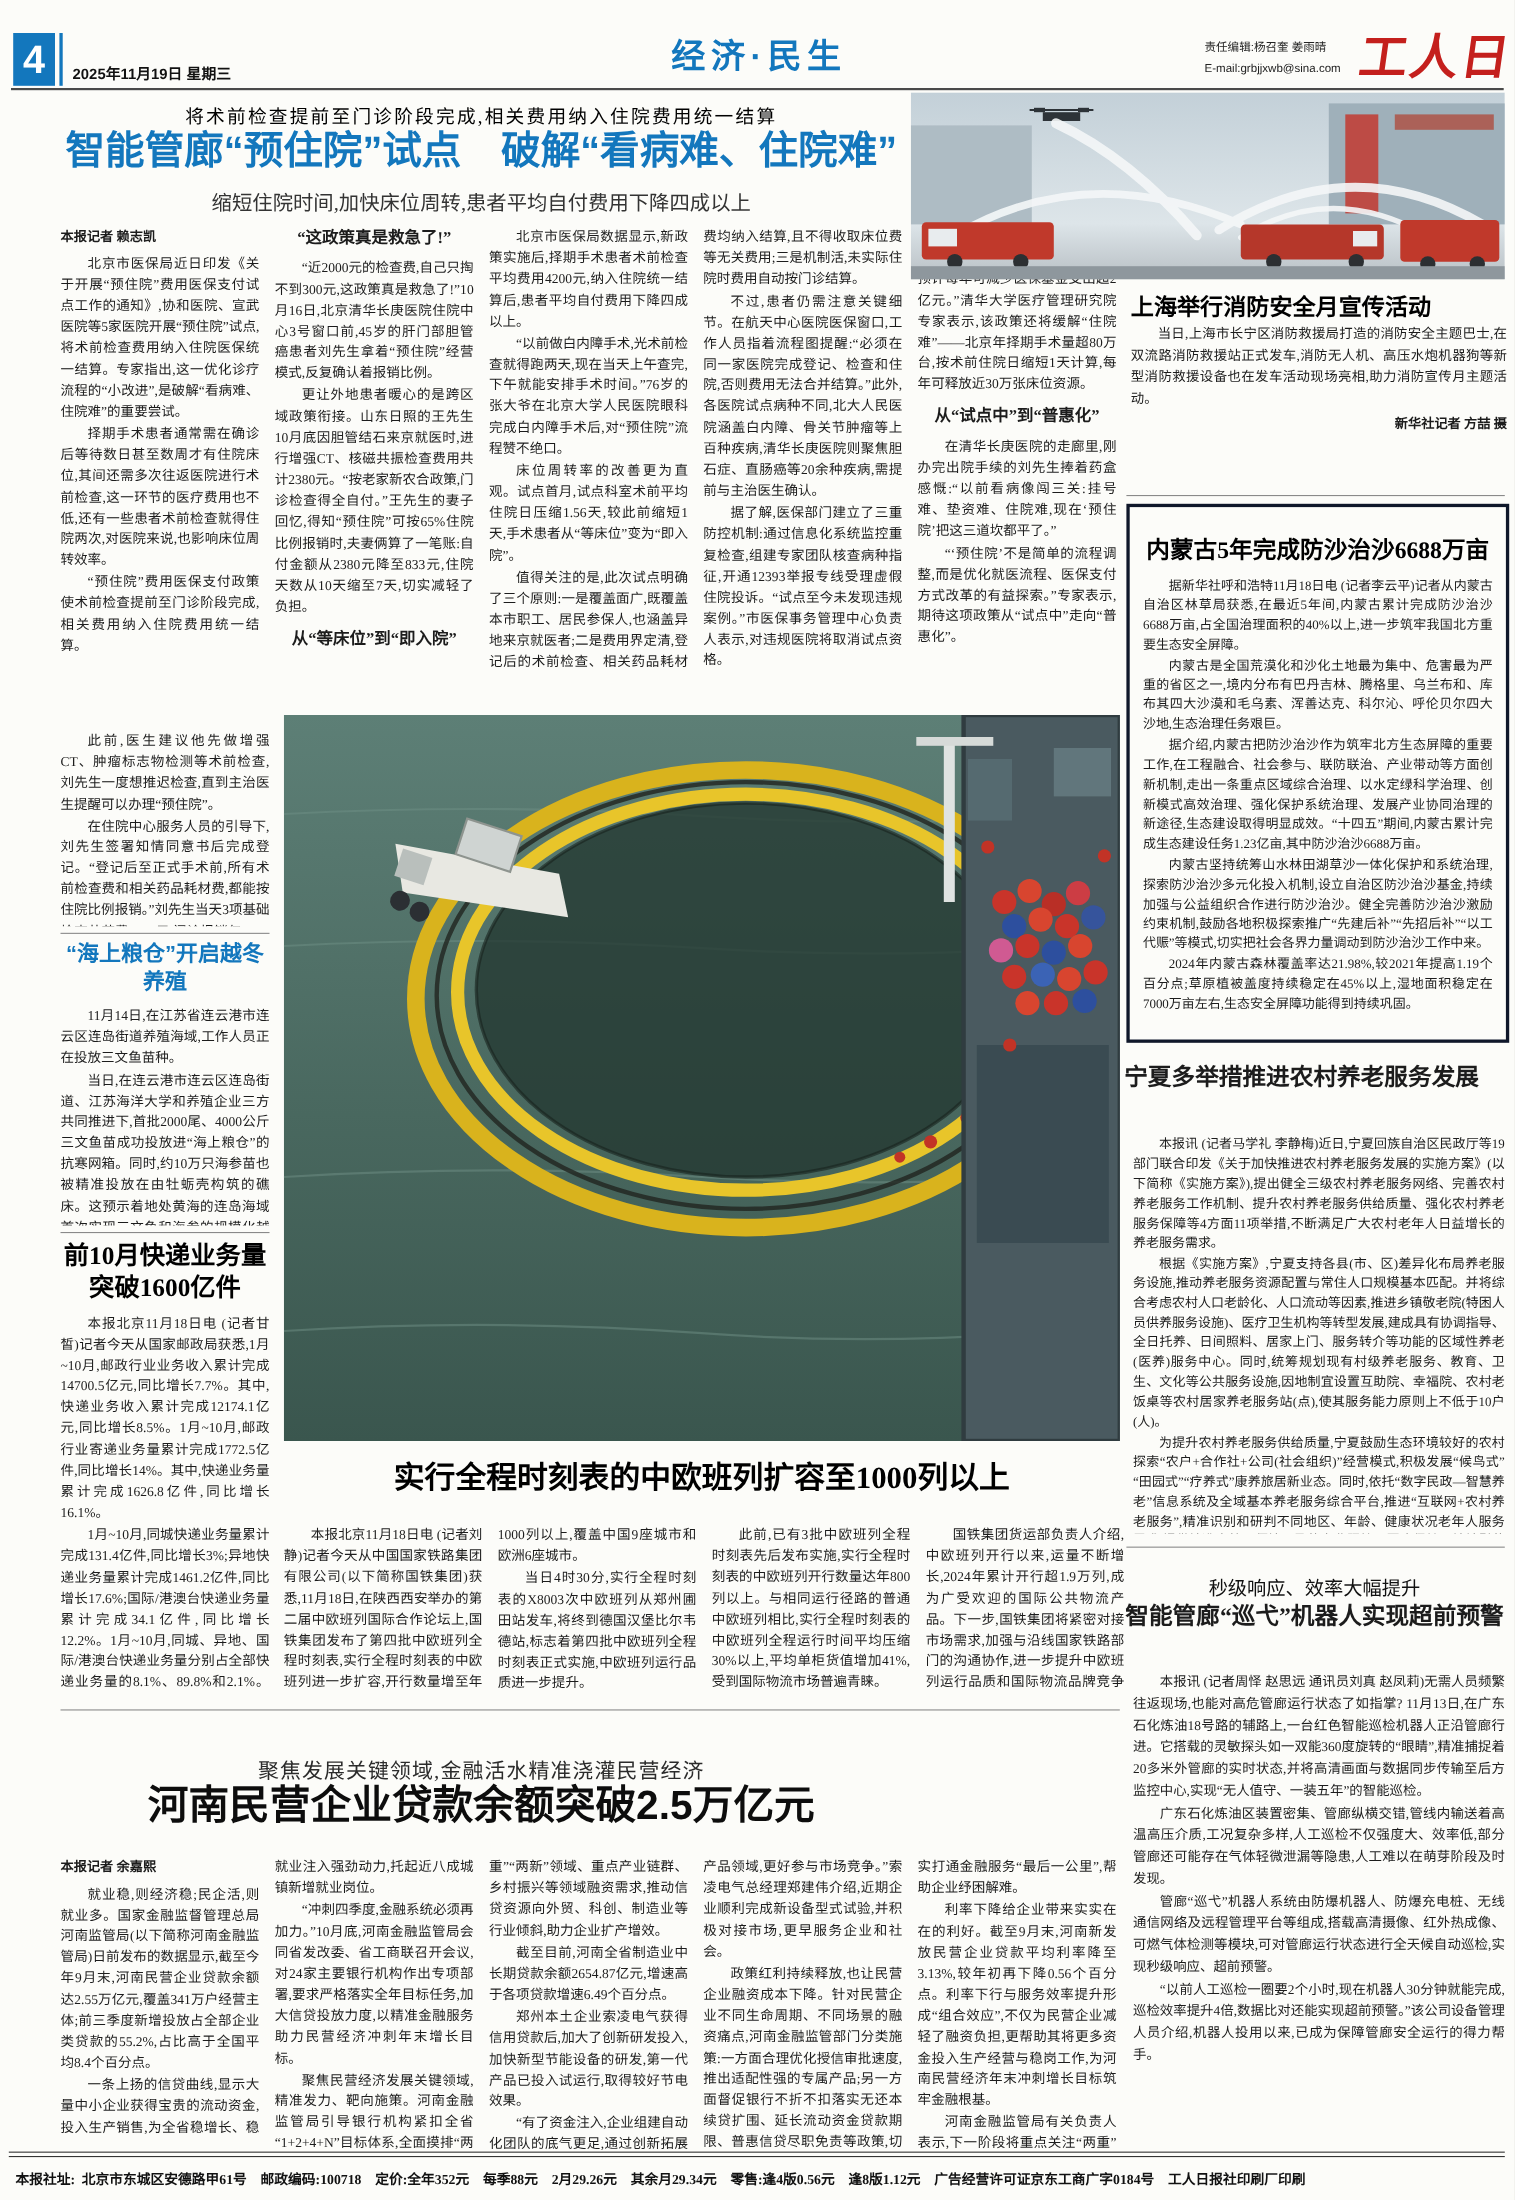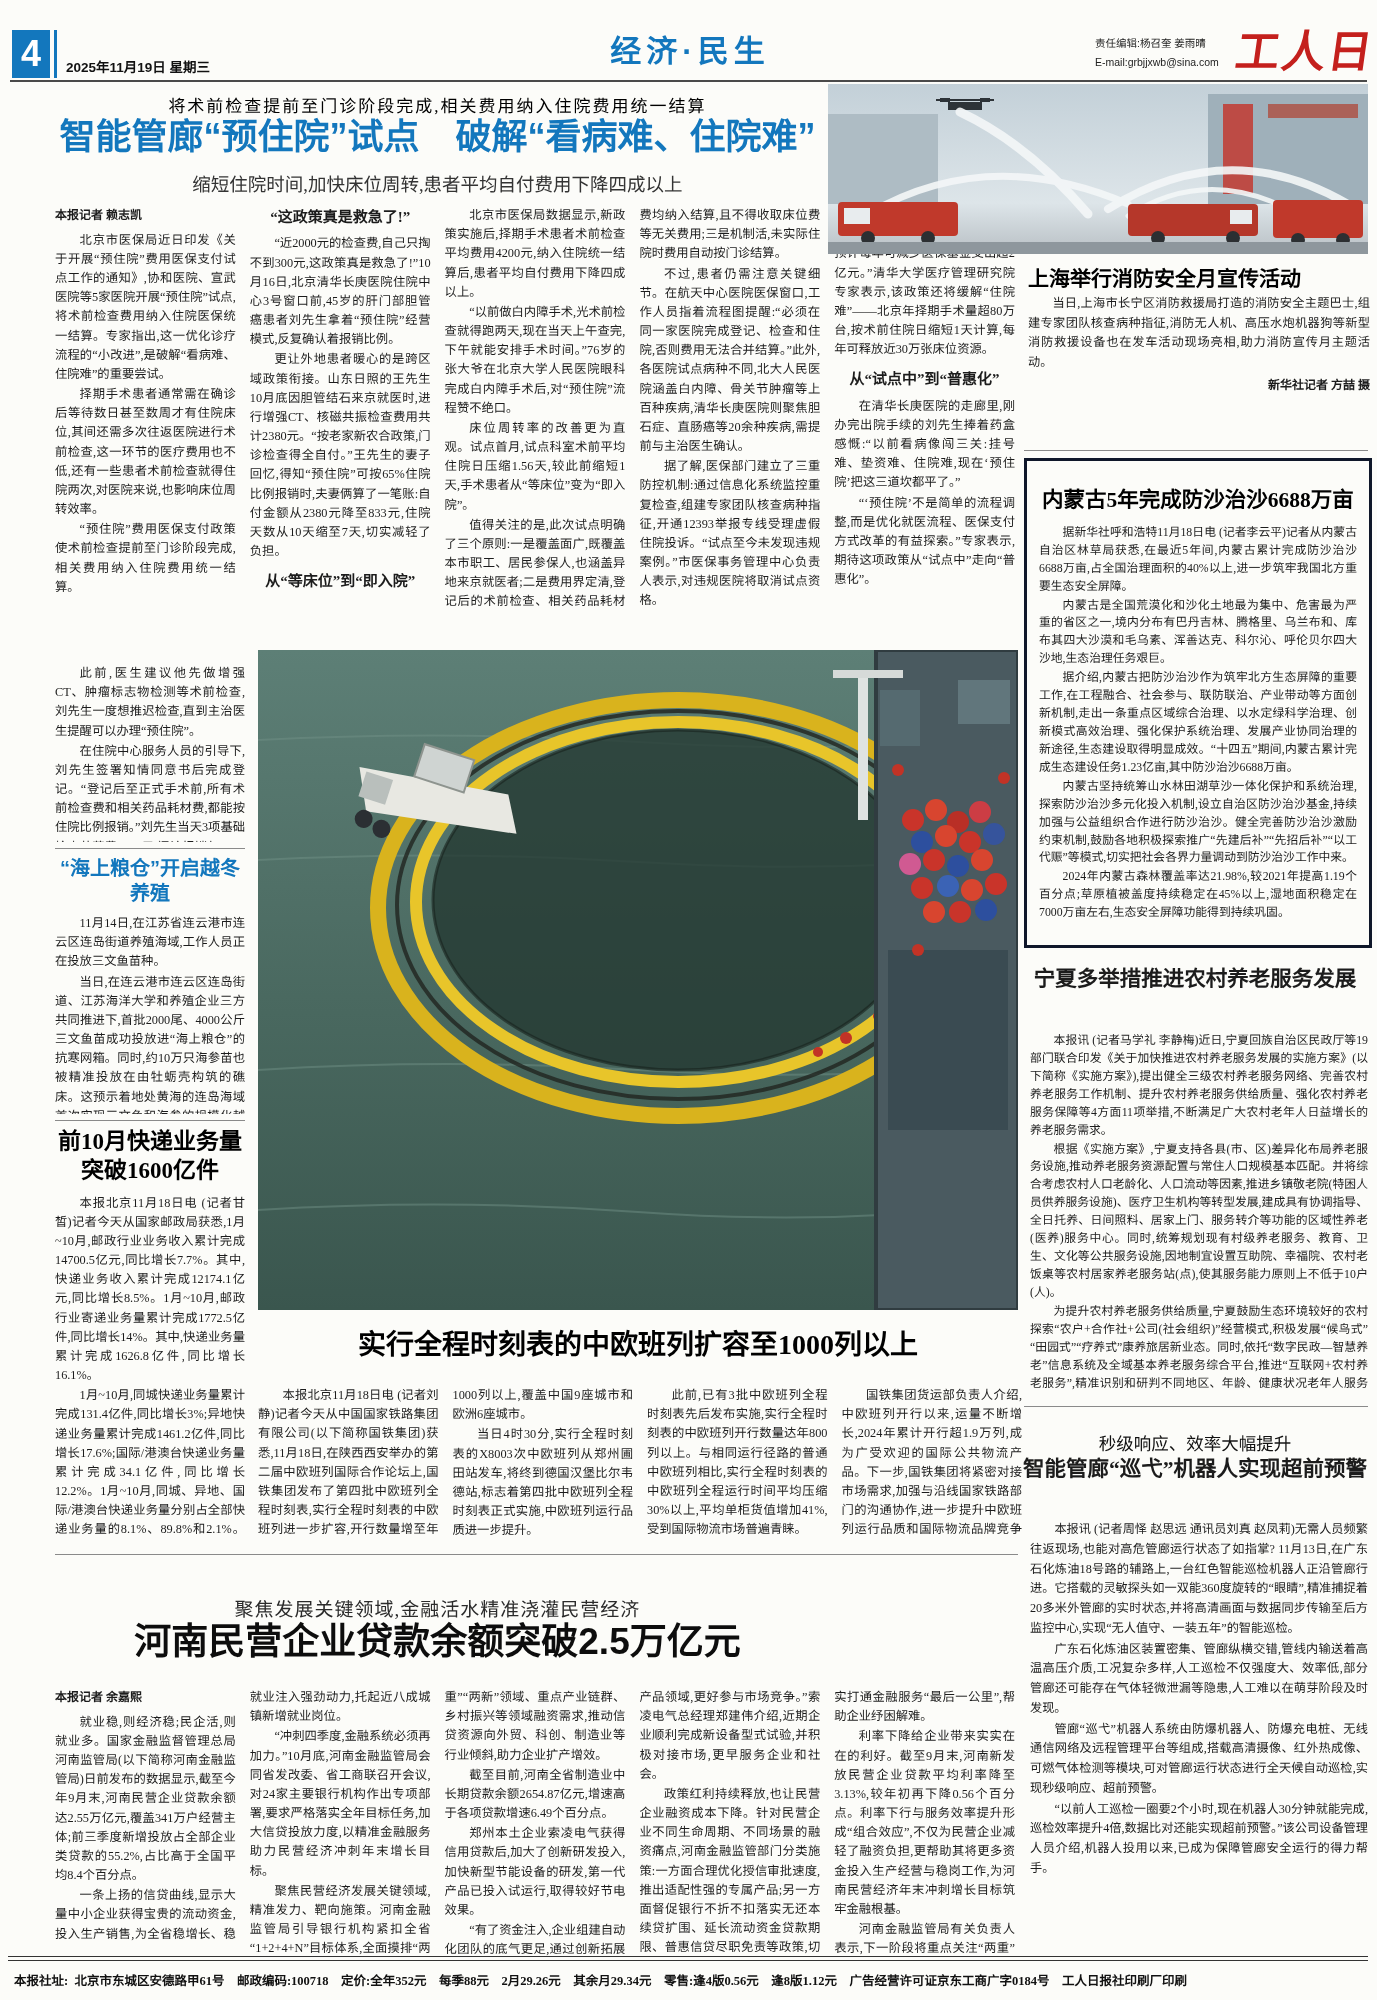--- a/index.html
+++ b/index.html
@@ -51,21 +51,21 @@
                font:900 37px/1.3 "Liberation Sans",sans-serif;white-space:nowrap;}
   .hn-body{left:55px;top:1688px;width:960px;height:272px;column-count:5;column-gap:14px;}
   
   .fire-photo{left:828px;top:84px;width:540px;height:170px;}
   .sh-title{left:1028px;top:262px;width:342px;font:900 21px "Liberation Serif",serif;color:#000;}
   .sh-body{left:1028px;top:294px;width:342px;height:152px;font-size:12.2px;line-height:1.6;}
   .sb-div1{left:1024px;top:450px;width:344px;}
   .redbox{left:1024px;top:458px;width:318px;height:462px;border:3px solid #0f172a;padding:12px 12px 10px 12px;}
   .nm-title{text-align:center;font:900 21.5px/1.25 "Liberation Serif",serif;color:#000;margin:14px 0 10px 0;}
   .sb-art{font-size:11.8px;line-height:1.52;}
-  .nx-title{left:1022px;top:966px;width:346px;text-align:center;font:900 21.5px/1.25 "Liberation Serif",serif;}
+  .nx-title{left:1022px;top:966px;width:346px;text-align:left;font:900 21.5px/1.25 "Liberation Serif",serif;}
   .nx-body{left:1030px;top:1032px;width:338px;height:362px;}
   .sb-div2{left:1024px;top:1406px;width:344px;}
   .gl-kicker{left:1022px;top:1430px;width:346px;text-align:center;font-size:17.5px;color:#111;}
   .gl-title{left:1022px;top:1456px;width:346px;text-align:center;font:900 21.5px/1.25 "Liberation Serif",serif;}
   .gl-body{left:1030px;top:1520px;width:338px;height:462px;font-size:12.2px;line-height:1.62;}
   
   .frule{left:8px;top:1956px;width:1360px;height:3px;border-top:1px solid #333;border-bottom:1px solid #333;}
   .ftext{left:14px;top:1970px;width:1350px;font:700 12.5px "Liberation Serif",serif;color:#111;white-space:pre-wrap;}
 </style>
 </head>
@@ -282,21 +282,21 @@
           <circle cx="405" cy="154" r="7" fill="#2c2f32"></circle>
         <circle cx="470" cy="156" r="7" fill="#2c2f32"></circle>
           <circle cx="515" cy="156" r="7" fill="#2c2f32"></circle>
       </g>
       <rect x="0" y="158" width="540" height="12" fill="#8e979d"></rect>
     </svg>
   </div>
   <div class="abs sh-title">上海举行消防安全月宣传活动</div>
   <div class="abs sh-body art clip">
     <div>
-        <p class="t">当日,上海市长宁区消防救援局打造的消防安全主题巴士,组建专家团队核查病种指征,消防无人机、高压水炮机器狗等新型消防救援设备也在发车活动现场亮相,助力消防宣传月主题活动。</p>
+        <p class="t">当日,上海市长宁区消防救援局打造的消防安全主题巴士,在双流路消防救援站正式发车,消防无人机、高压水炮机器狗等新型消防救援设备也在发车活动现场亮相,助力消防宣传月主题活动。</p>
       </div>
     <div class="credit">新华社记者 方喆 摄</div>
   </div>
 
   <div class="abs divider sb-div1"></div>
 
   <div class="abs redbox clip">
     <div class="nm-title">内蒙古5年完成防沙治沙6688万亩</div>
     <div class="art sb-art">
         <p class="t">据新华社呼和浩特11月18日电 (记者李云平)记者从内蒙古自治区林草局获悉,在最近5年间,内蒙古累计完成防沙治沙6688万亩,占全国治理面积的40%以上,进一步筑牢我国北方重要生态安全屏障。</p>

